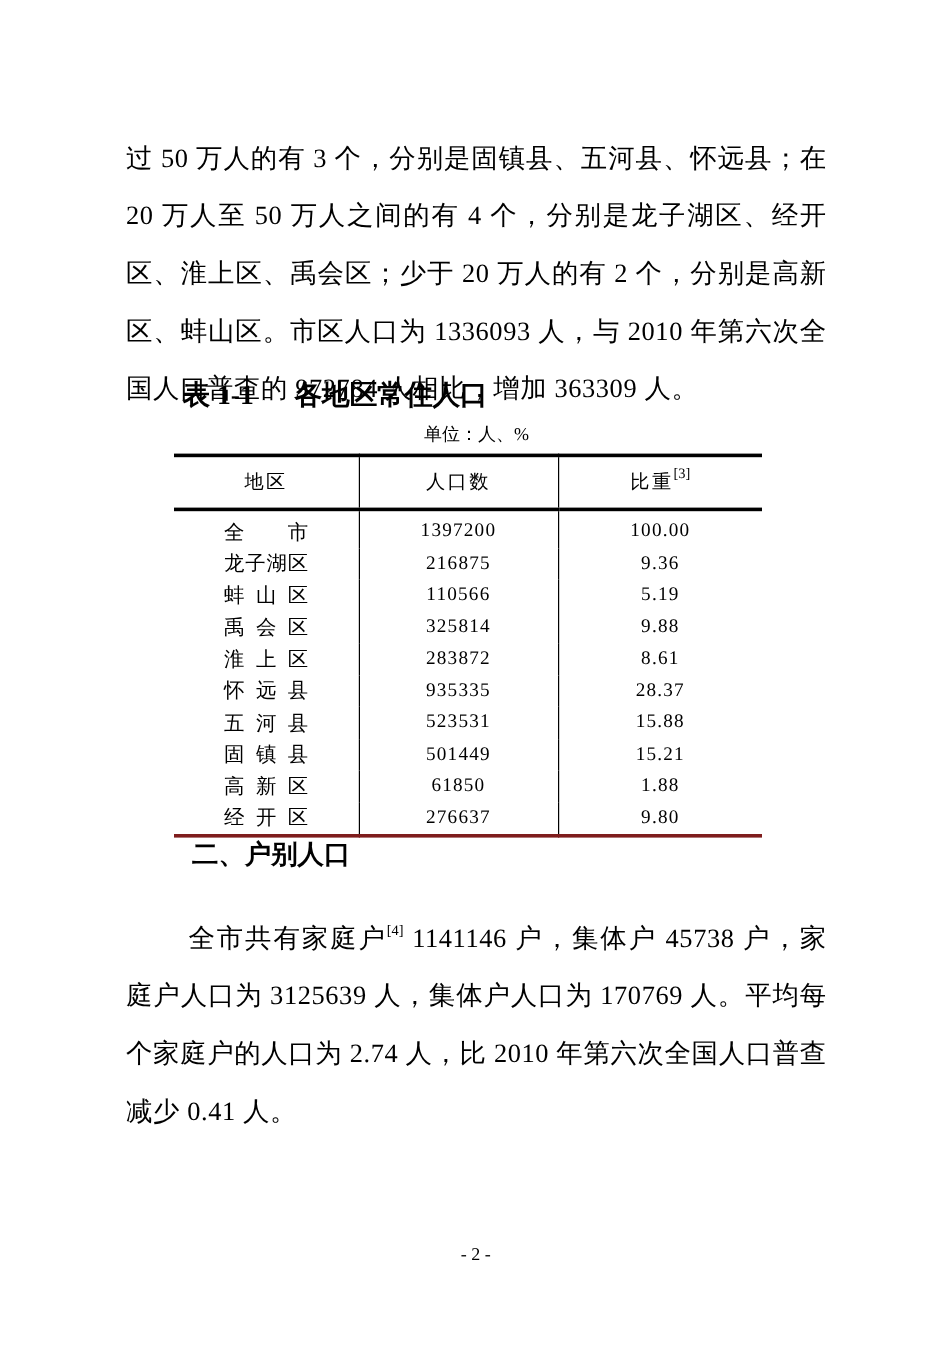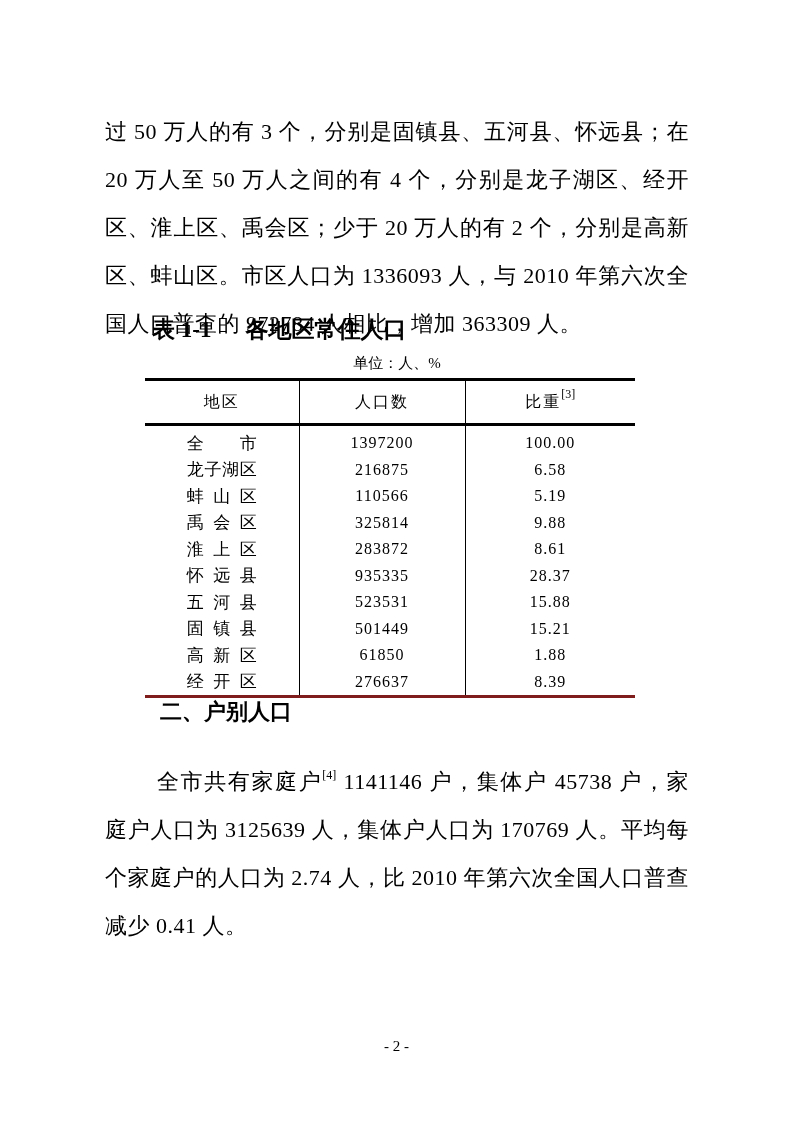--- a/index.html
+++ b/index.html
@@ -134,21 +134,21 @@
     </thead>
     <tbody>
       <tr>
         <td class="v"><span class="region-name">全市</span></td>
         <td class="v">1397200</td>
         <td>100.00</td>
       </tr>
       <tr>
         <td class="v"><span class="region-name">龙子湖区</span></td>
         <td class="v">216875</td>
-        <td>6.58</td>
+        <td>9.36</td>
       </tr>
       <tr>
         <td class="v"><span class="region-name">蚌山区</span></td>
         <td class="v">110566</td>
         <td>5.19</td>
       </tr>
       <tr>
         <td class="v"><span class="region-name">禹会区</span></td>
         <td class="v">325814</td>
         <td>9.88</td>
@@ -174,21 +174,21 @@
         <td>15.21</td>
       </tr>
       <tr>
         <td class="v"><span class="region-name">高新区</span></td>
         <td class="v">61850</td>
         <td>1.88</td>
       </tr>
       <tr>
         <td class="v"><span class="region-name">经开区</span></td>
         <td class="v">276637</td>
-        <td>8.39</td>
+        <td>9.80</td>
       </tr>
     </tbody>
   </table>
 
   <div class="section-heading">二、户别人口</div>
 
   <p class="para para-households"><span>全市共有家庭户</span><sup class="footnote">[4]</sup><span> 1141146 户，集体户 45738 户，家庭户人口为 3125639 人，集体户人口为 170769 人。平均每个家庭户的人口为 2.74 人，比 2010 年第六次全国人口普查减少 0.41 人。</span></p>
 
   <div class="footer">- 2 -</div>
 

